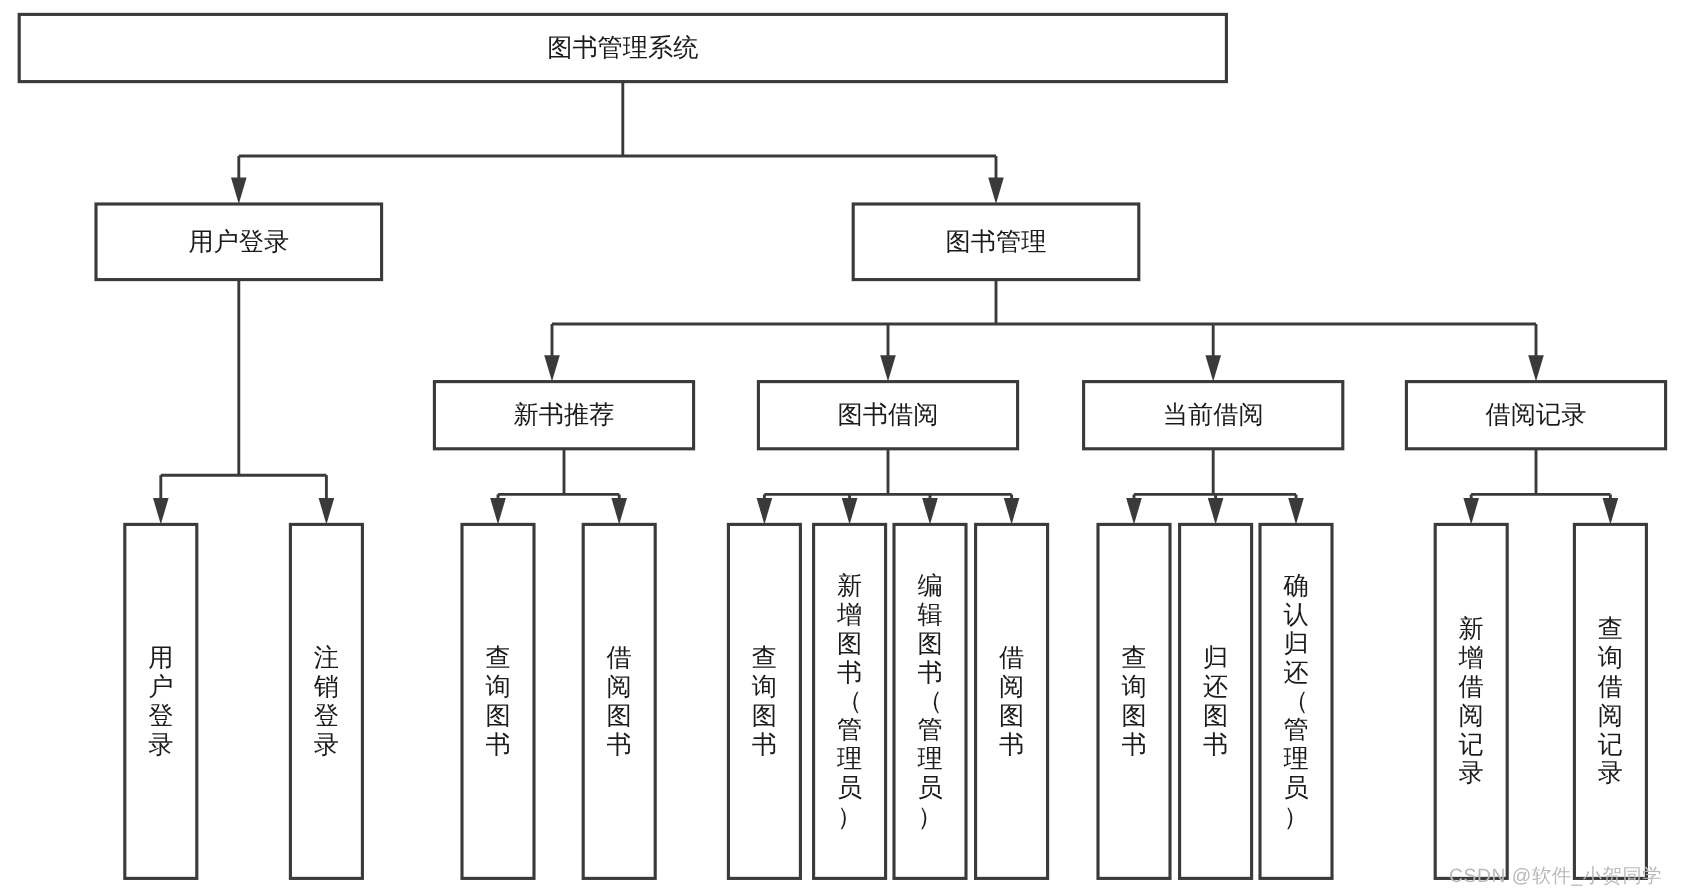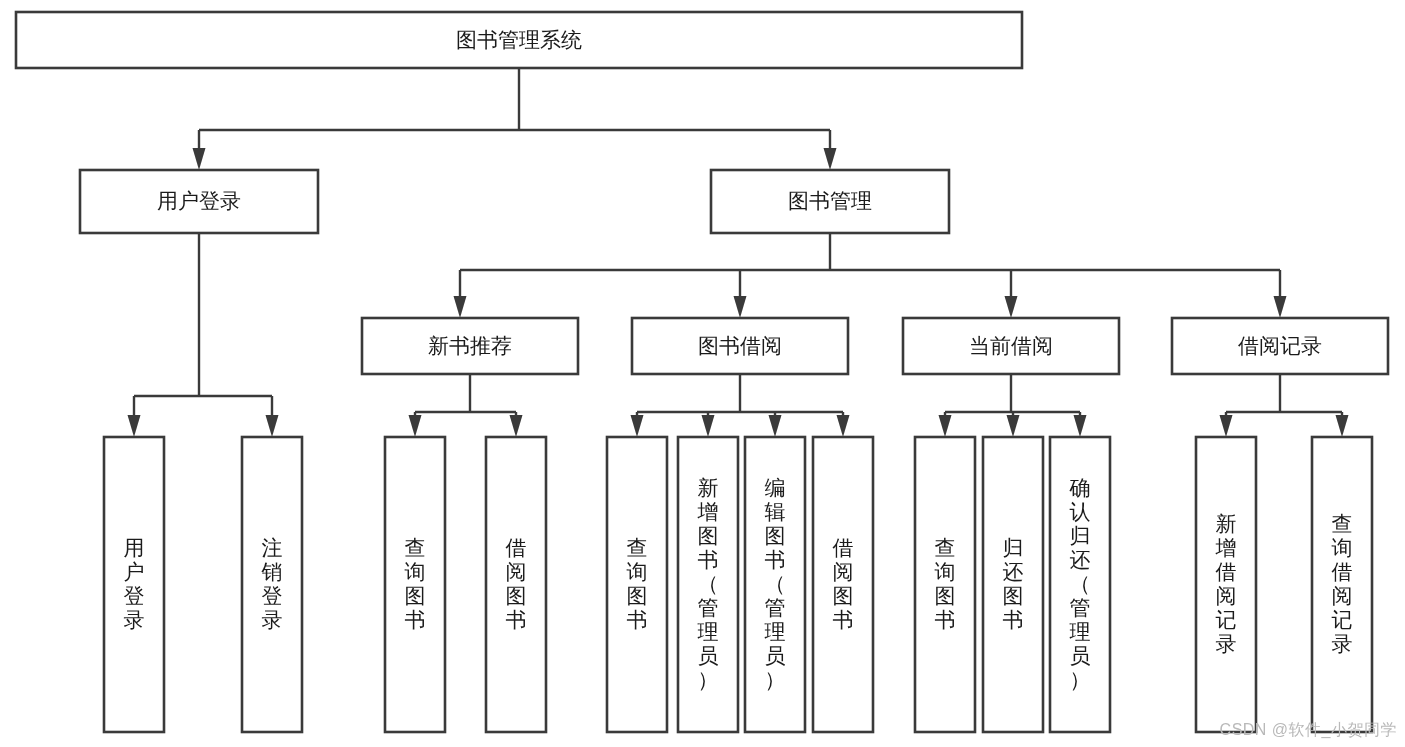--- a/index.html
+++ b/index.html
@@ -51,21 +51,21 @@
     dominant-baseline: middle;
   }
   .node-label-v {
     font-family: "Liberation Sans", "DejaVu Sans", sans-serif;
     font-size: 21px;
     fill: #1b1b1b;
     text-anchor: middle;
   }
   .watermark-text {
     position: absolute;
-    right: 8px;
+    right: 20px;
     bottom: 6px;
     font-family: "Liberation Sans", "DejaVu Sans", sans-serif;
     font-size: 16px;
     color: #b9b9b9;
     white-space: nowrap;
     letter-spacing: 0.5px;
   }
 </style>
 </head>
 <body>

